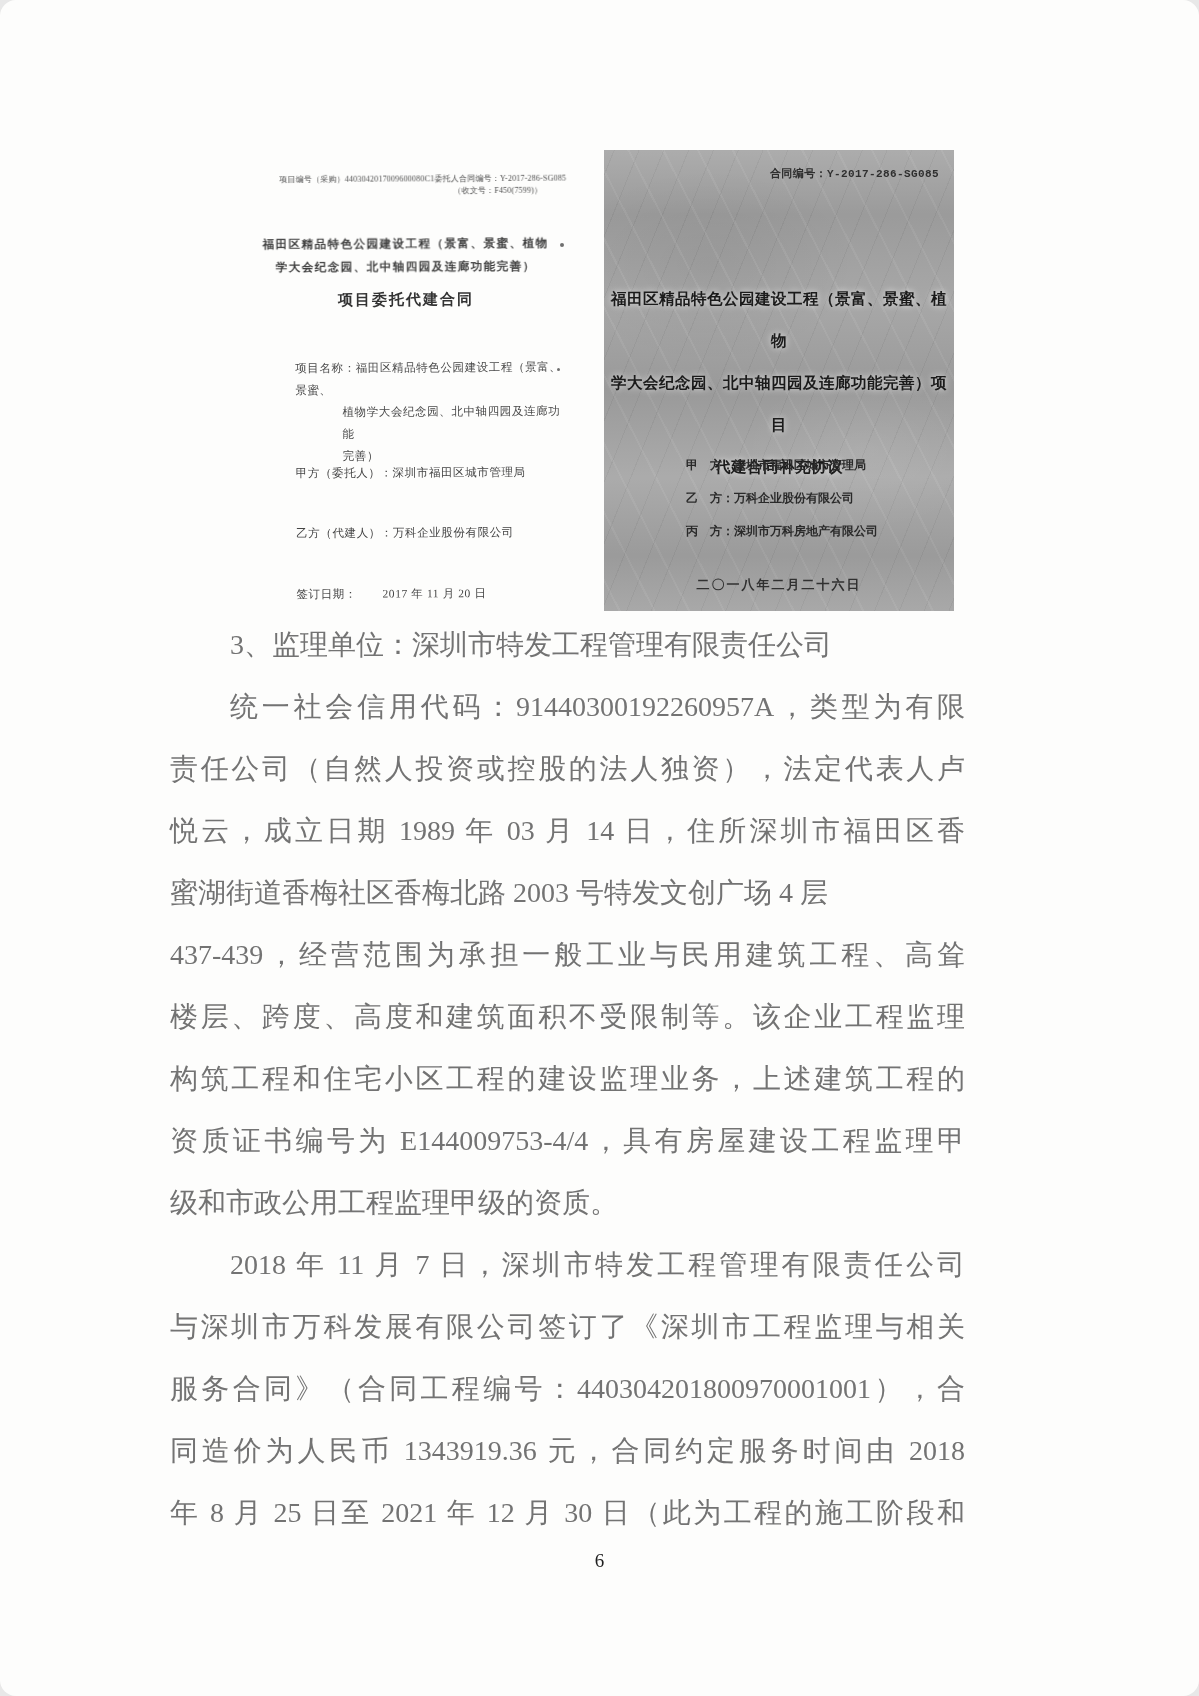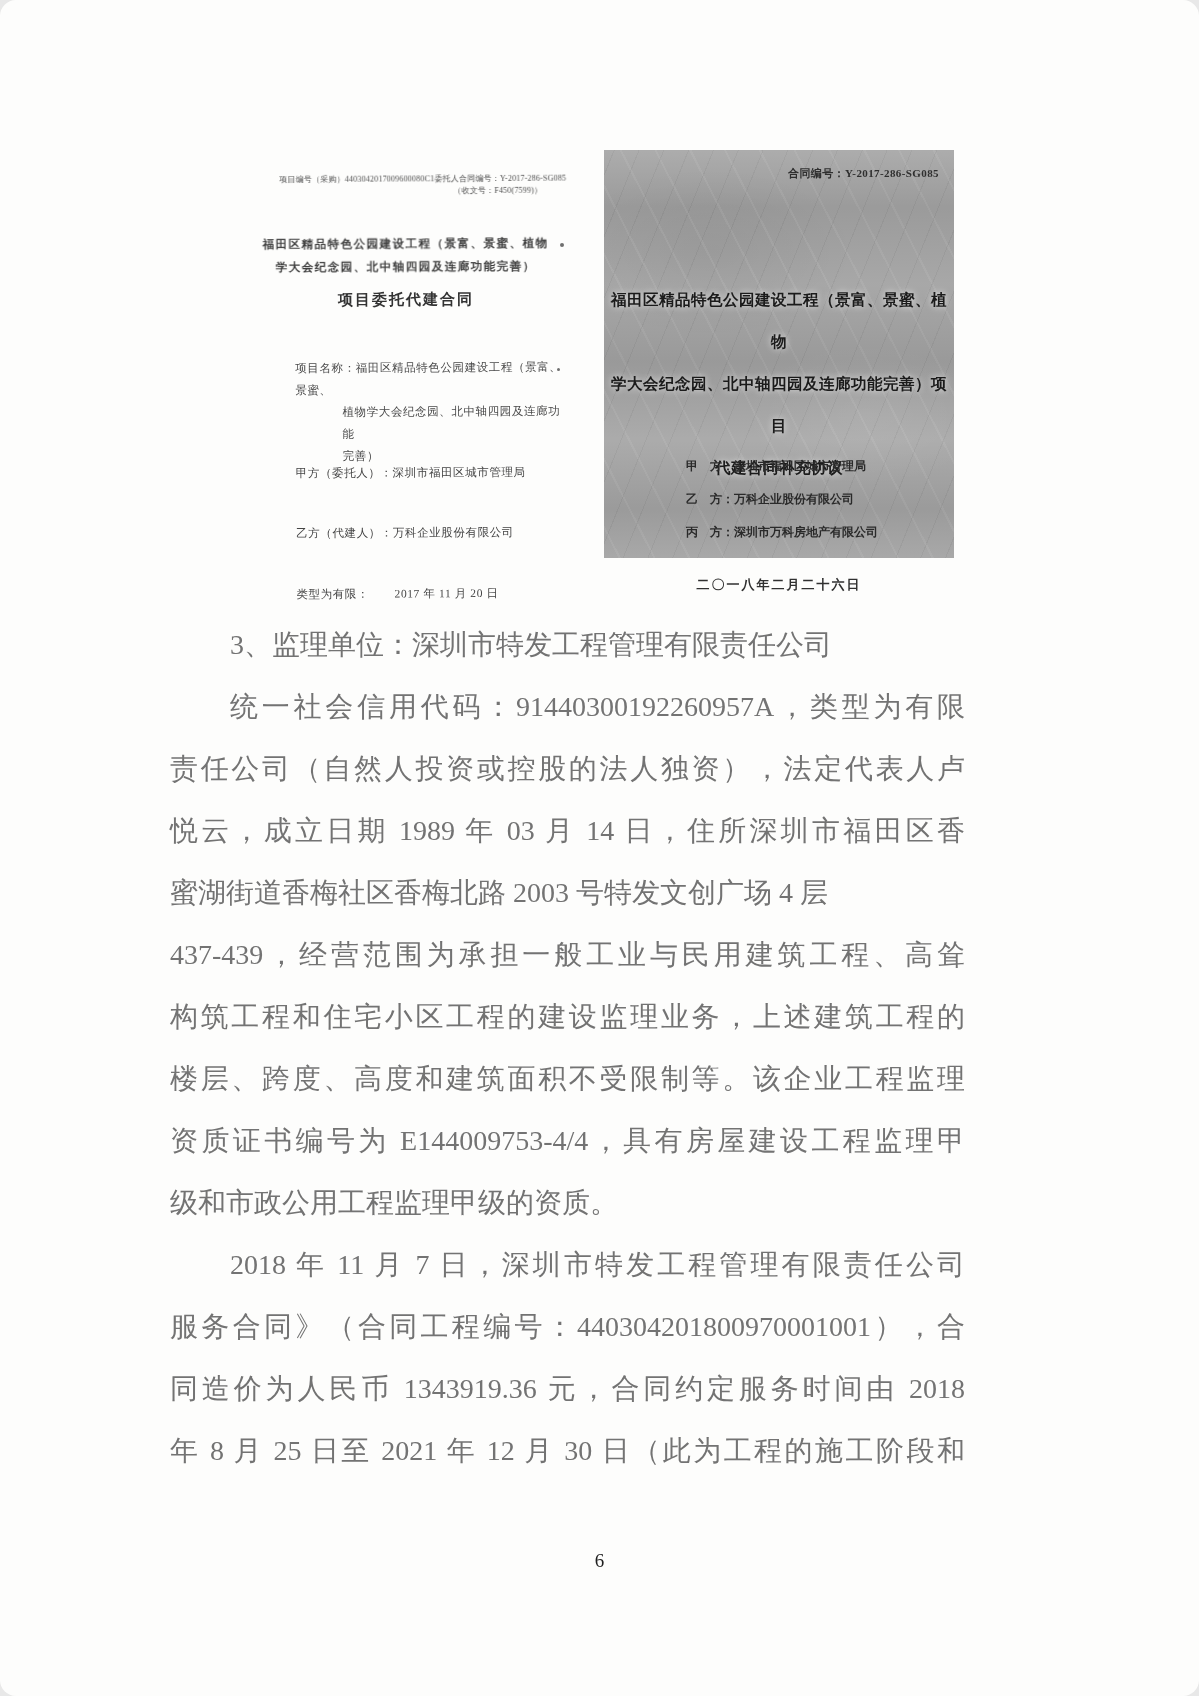--- a/index.html
+++ b/index.html
@@ -29,22 +29,22 @@
   .ls-name .cont { padding-left:47px; }
   .ls-party { position:absolute; left:295px; font-size:11.5px; color:#444;
     letter-spacing:.6px; white-space:nowrap; }
   .ls-party.a { top:466px; }
   .ls-party.b { top:526px; }
   .ls-sign { position:absolute; left:295px; top:587px; font-size:11.5px;
     color:#444; letter-spacing:.6px; white-space:nowrap; }
   .ls-sign .val { margin-left:22px;margin-top:36px; }
 
   
-  .right-scan { position:absolute; left:604px; top:150px; width:350px; height:408px;
-    font-family:Liberation Serif, serif;
+  .right-scan { position:absolute; left:604px; top:150px; width:350px; height:461px;
+    font-family:Liberation Mono, monospace;
     background-color:#a3a3a3;
     background-image:
       linear-gradient(180deg, rgba(255,255,255,.10) 0%, rgba(0,0,0,.05) 14%,
         rgba(255,255,255,.05) 33%, rgba(0,0,0,.06) 52%,
         rgba(255,255,255,.09) 71%, rgba(0,0,0,.05) 88%, rgba(255,255,255,.06) 100%),
       repeating-linear-gradient(112deg, rgba(0,0,0,0) 0 9px, rgba(0,0,0,.05) 9px 10px, rgba(0,0,0,0) 10px 23px),
       repeating-linear-gradient(63deg, rgba(255,255,255,0) 0 13px, rgba(255,255,255,.07) 13px 15px, rgba(255,255,255,0) 15px 31px),
       radial-gradient(ellipse 60% 30% at 30% 25%, rgba(0,0,0,.05), rgba(0,0,0,0) 70%),
       radial-gradient(ellipse 50% 25% at 75% 65%, rgba(255,255,255,.08), rgba(255,255,255,0) 70%);
   }
@@ -92,21 +92,21 @@
     </div>
     <div class="ls-subtitle">项目委托代建合同</div>
     <div class="ls-name">
       <div>项目名称：福田区精品特色公园建设工程（景富、景蜜、</div>
       <div class="cont">植物学大会纪念园、北中轴四园及连廊功能</div>
       <div class="cont">完善）</div>
     </div>
     <div class="ls-party a">甲方（委托人）：深圳市福田区城市管理局</div>
     <div class="ls-party b">乙方（代建人）：万科企业股份有限公司</div>
     <div class="ls-sign">
-      <span>类型为有限：</span>
+      <span>签订日期：</span>
       <span class="val">2017 年 11 月 20 日</span>
     </div>
   </div>
 
   <div class="right-scan">
     <div class="rs-no">合同编号：Y-2017-286-SG085</div>
     <div class="rs-title">
       <div>福田区精品特色公园建设工程（景富、景蜜、植物</div>
       <div>学大会纪念园、北中轴四园及连廊功能完善）项目</div>
       <div>代建合同补充协议</div>
@@ -122,25 +122,26 @@
   <div class="speck s1"></div>
   <div class="speck s2"></div>
 
   <div class="body-text">
     <div class="bl indent">3、监理单位：深圳市特发工程管理有限责任公司</div>
     <div class="bl indent justify">统一社会信用代码：91440300192260957A，类型为有限</div>
     <div class="bl justify">责任公司（自然人投资或控股的法人独资），法定代表人卢</div>
     <div class="bl justify">悦云，成立日期 1989 年 03 月 14 日，住所深圳市福田区香</div>
     <div class="bl">蜜湖街道香梅社区香梅北路 2003 号特发文创广场 4 层</div>
     <div class="bl justify">437-439，经营范围为承担一般工业与民用建筑工程、高耸</div>
+    <div class="bl justify">楼层、跨度、高度和建筑面积不受限制等。该企业工程监理</div>
     <div class="bl justify">构筑工程和住宅小区工程的建设监理业务，上述建筑工程的</div>
-    <div class="bl justify">楼层、跨度、高度和建筑面积不受限制等。该企业工程监理</div>
     <div class="bl justify">资质证书编号为 E144009753-4/4，具有房屋建设工程监理甲</div>
     <div class="bl">级和市政公用工程监理甲级的资质。</div>
     <div class="bl indent justify">2018 年 11 月 7 日，深圳市特发工程管理有限责任公司</div>
+    <div class="bl justify">与深圳市万科发展有限公司签订了《深圳市工程监理与相关</div>
     <div class="bl justify">服务合同》（合同工程编号：440304201800970001001），合</div>
     <div class="bl justify">同造价为人民币 1343919.36 元，合同约定服务时间由 2018</div>
     <div class="bl justify">年 8 月 25 日至 2021 年 12 月 30 日（此为工程的施工阶段和</div>
   </div>
 
   <div class="page-number">6</div>
 
 </div>
 
 </body></html>

